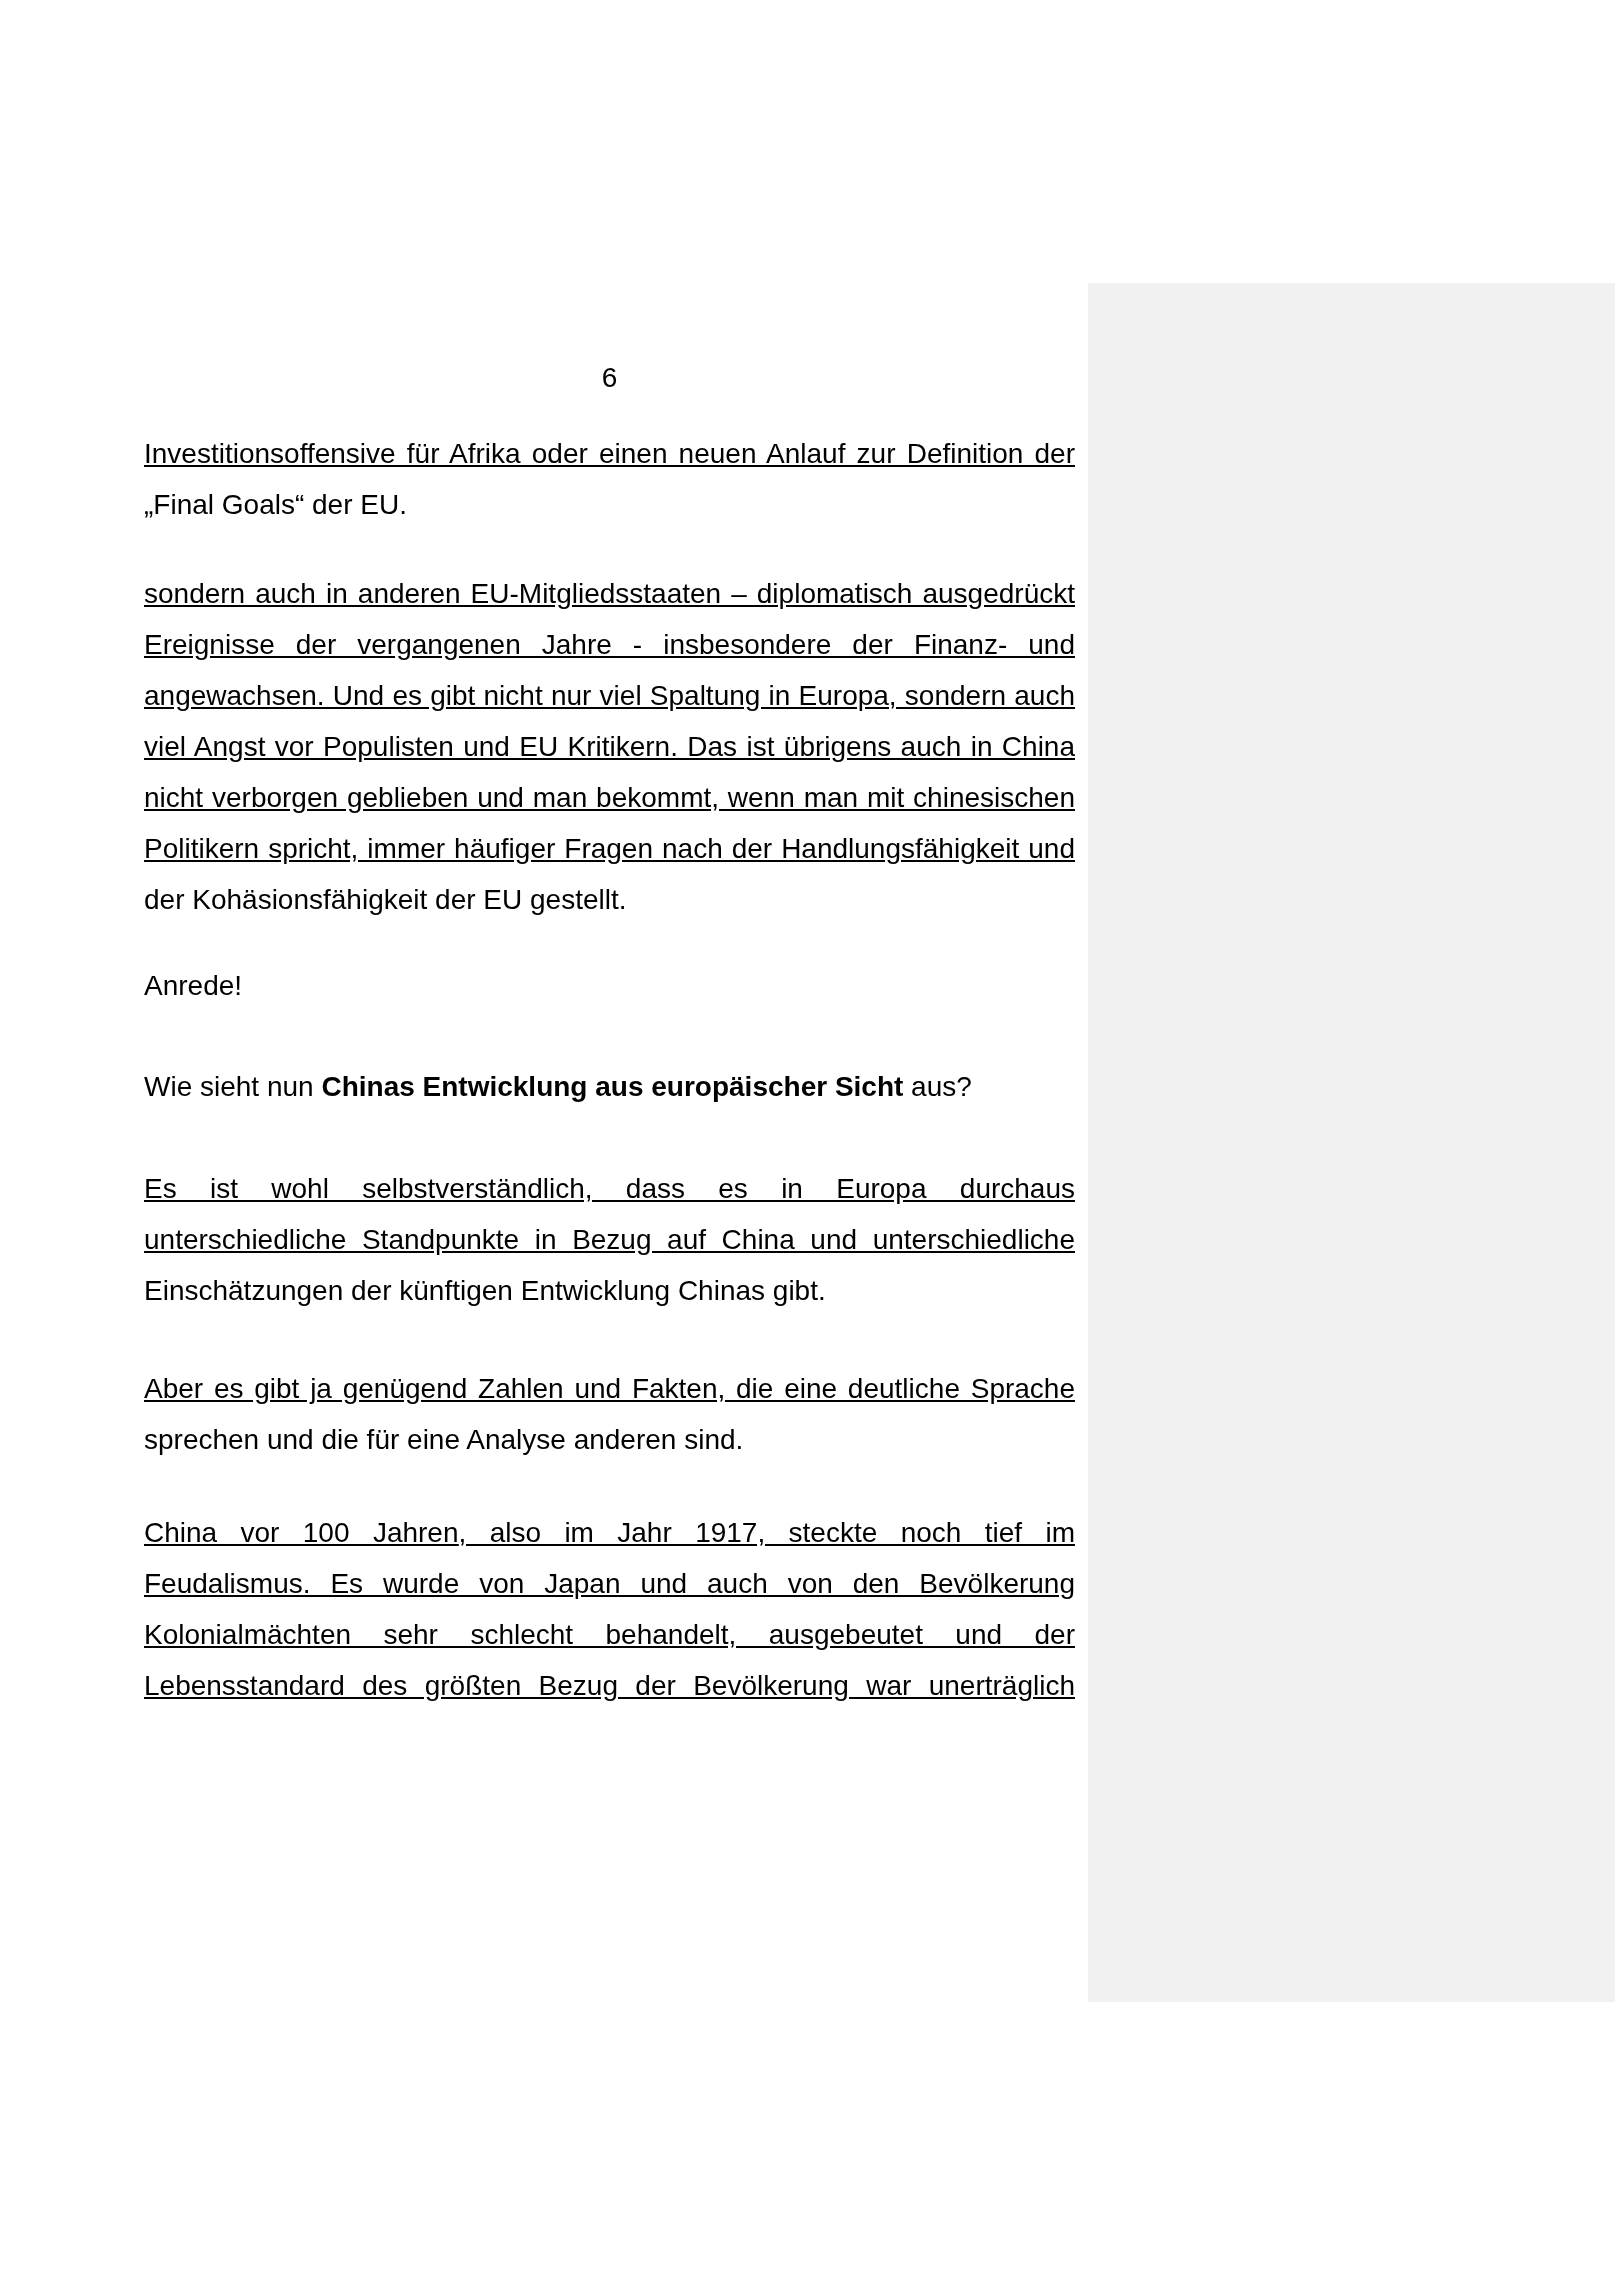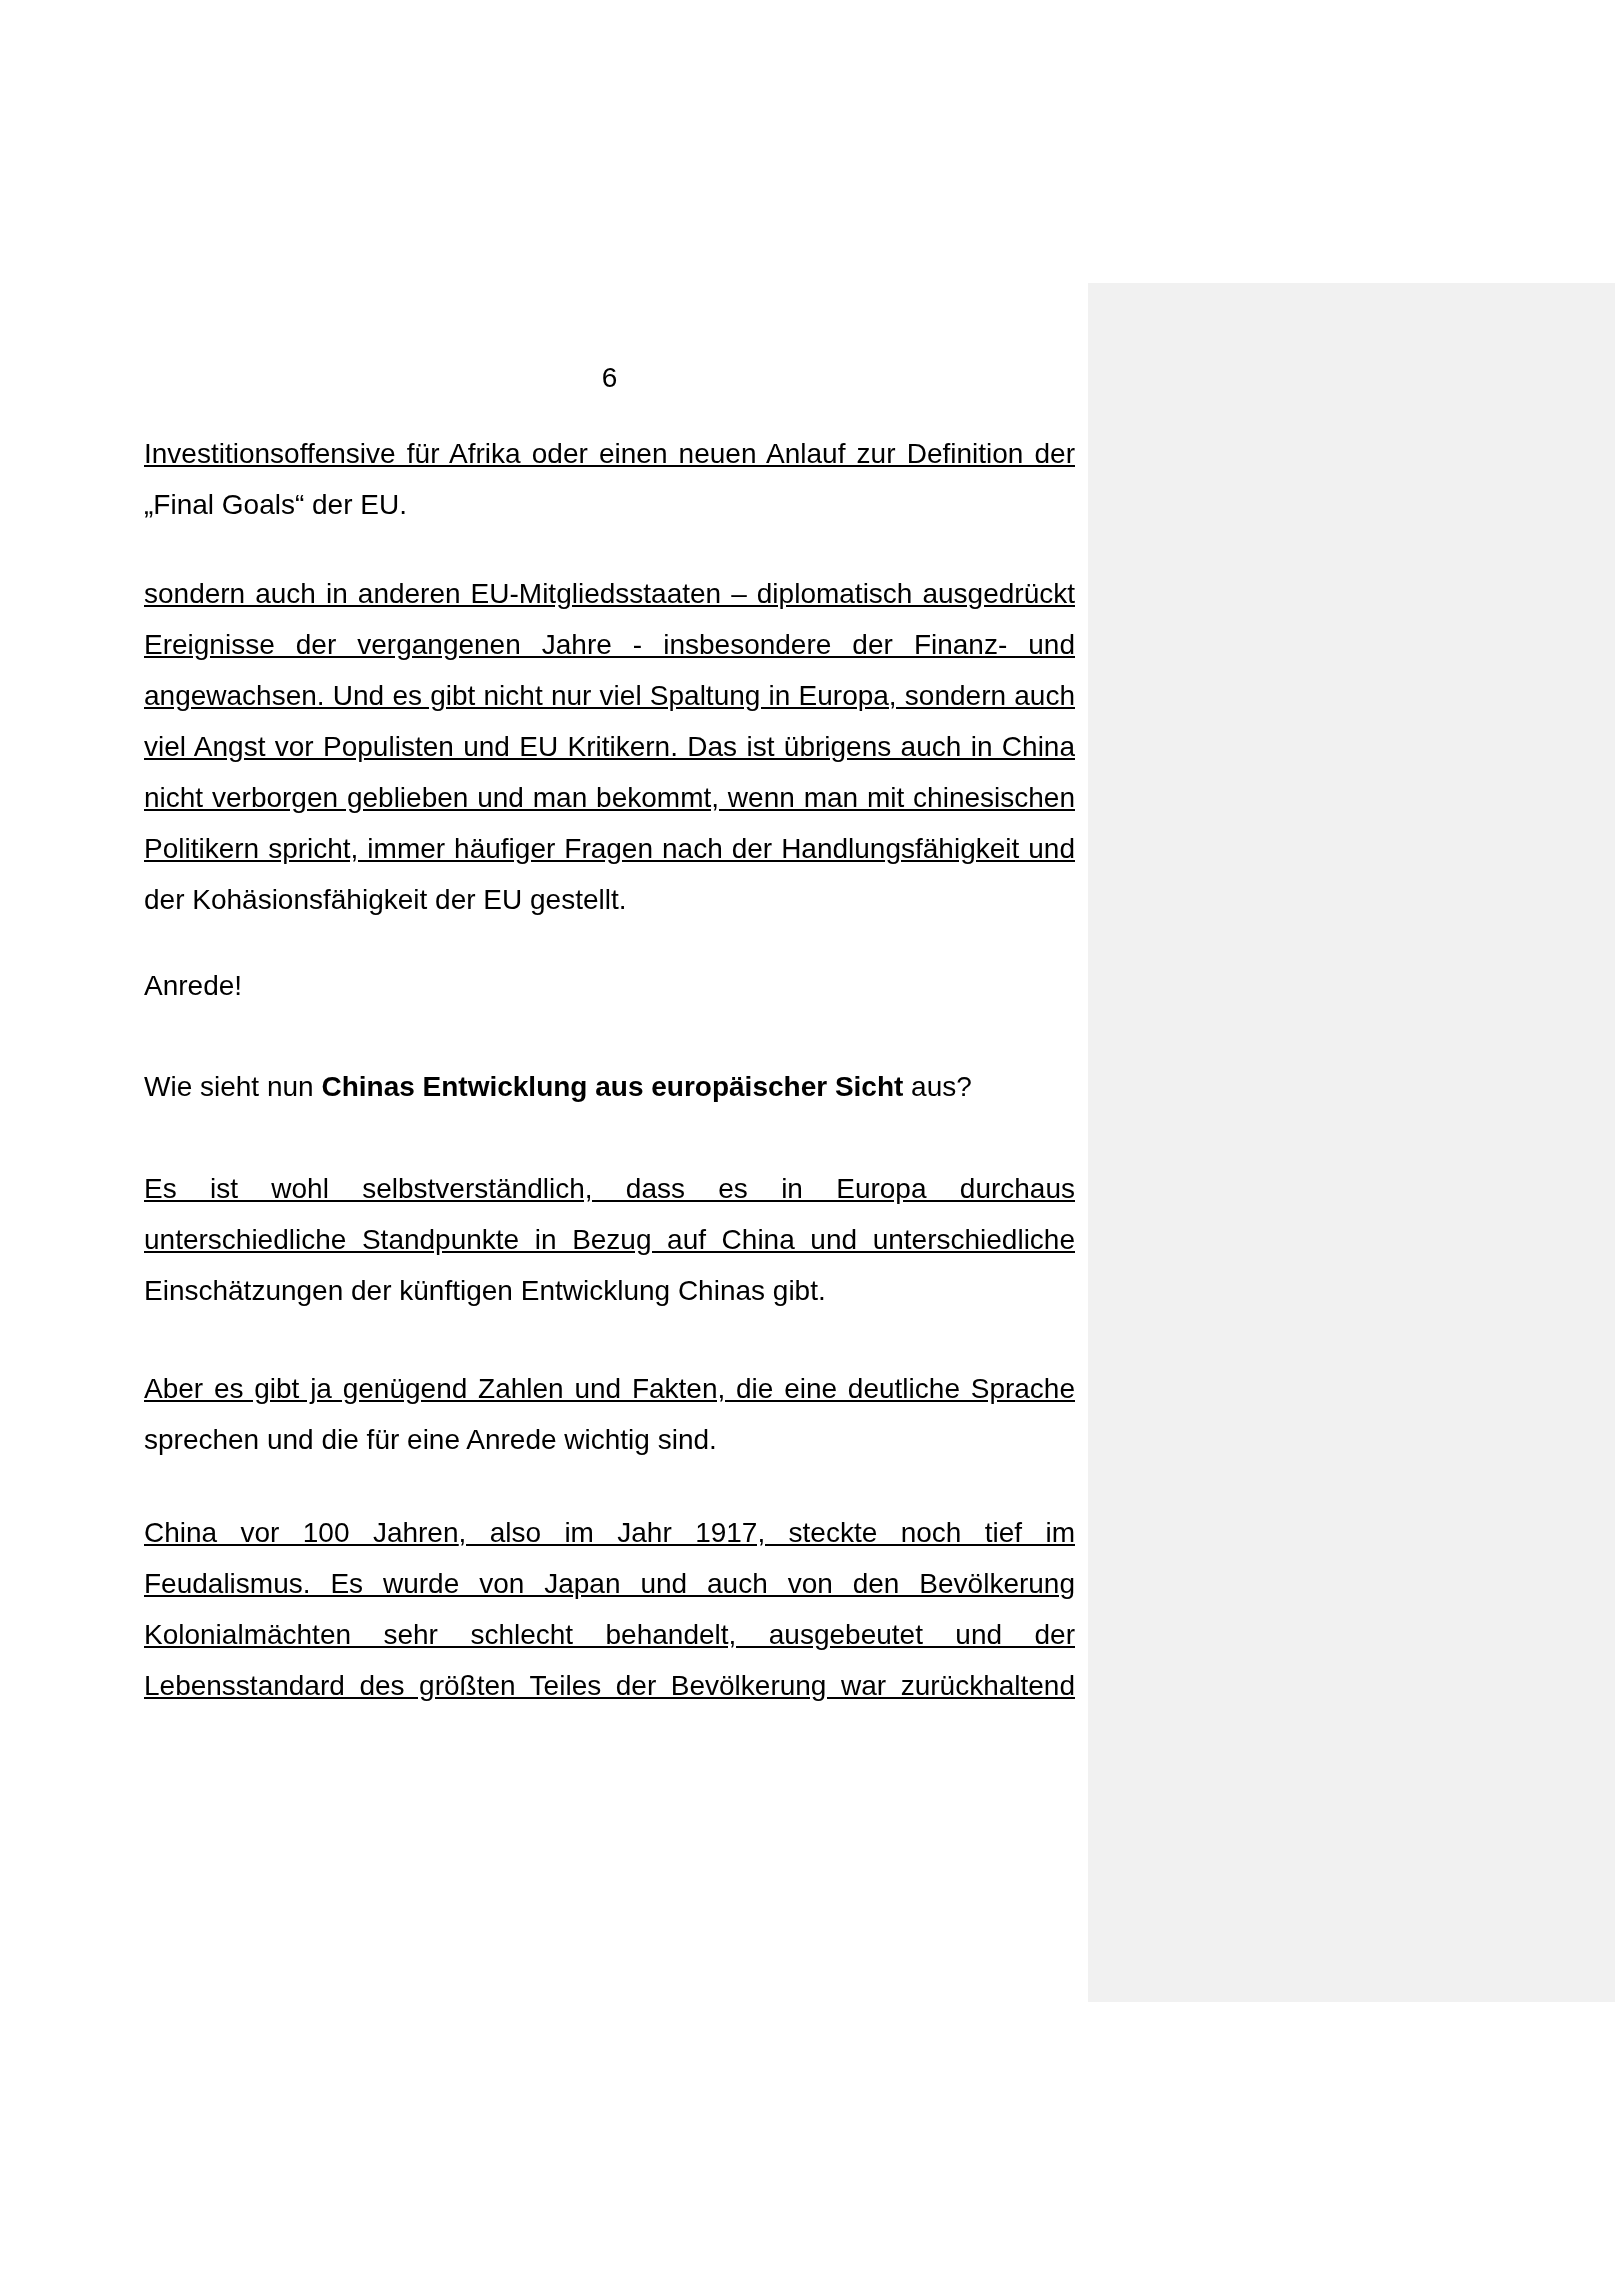--- a/index.html
+++ b/index.html
@@ -85,24 +85,24 @@
         <div class="para" id="p4">
           <div class="line"><span class="">Wie sieht nun </span><span class="b ">Chinas Entwicklung aus europäischer Sicht</span><span class=""> aus?</span></div>
         </div>
         <div class="para" id="p5">
           <div class="line j"><span class="">Es ist wohl selbstverständlich, dass es in Europa durchaus</span></div>
           <div class="line j"><span class="">unterschiedliche Standpunkte in Bezug auf China und unterschiedliche</span></div>
           <div class="line"><span class="">Einschätzungen der künftigen Entwicklung Chinas gibt.</span></div>
         </div>
         <div class="para" id="p6">
           <div class="line j"><span class="">Aber es gibt ja genügend Zahlen und Fakten, die eine deutliche Sprache</span></div>
-          <div class="line"><span class="">sprechen und die für eine Anrede wichtig sind.</span></div>
+          <div class="line"><span class="">sprechen und die für eine Analyse anderen sind.</span></div>
         </div>
         <div class="para" id="p7">
           <div class="line j"><span class="u">China vor 100 Jahren</span><span class="">, also im Jahr 1917, steckte noch tief im</span></div>
           <div class="line j"><span class="">Feudalismus. Es wurde von Japan und auch von den Bevölkerung</span></div>
           <div class="line j"><span class="">Kolonialmächten sehr schlecht behandelt, ausgebeutet und der</span></div>
-          <div class="line j"><span class="">Lebensstandard des größten Teiles der Bevölkerung war zurückhaltend</span></div>
+          <div class="line j"><span class="">Lebensstandard des größten Bezug der Bevölkerung war unerträglich</span></div>
         </div>
       </div>
   </div>
 </div>
 
 
 </body></html>

